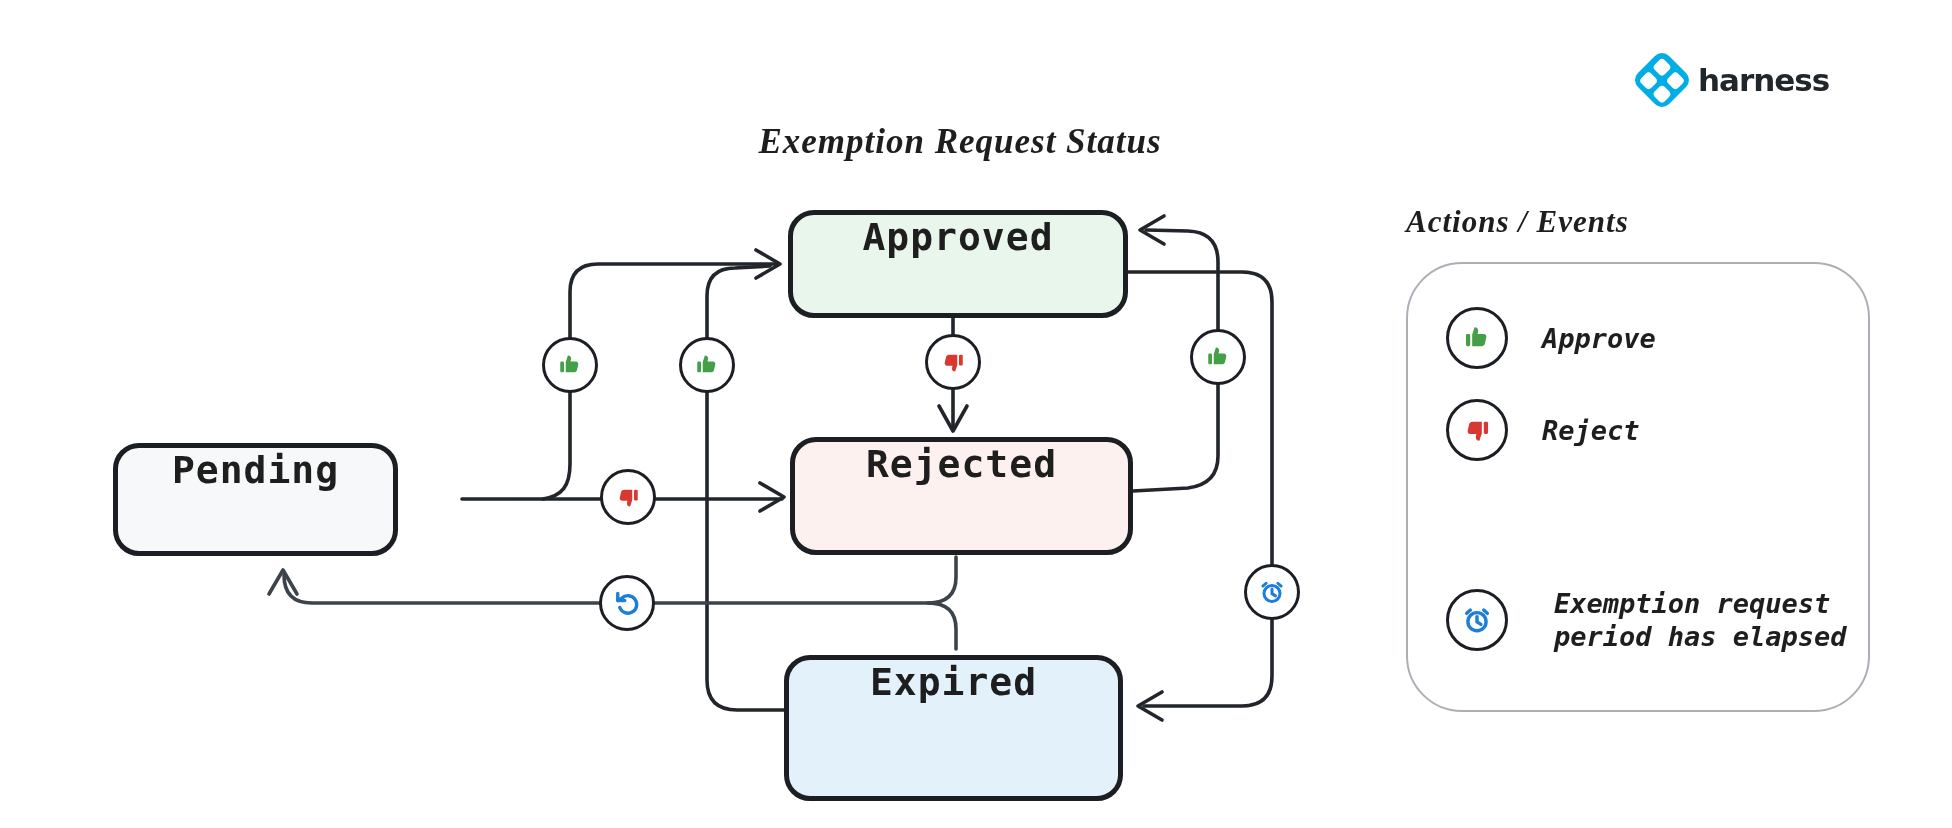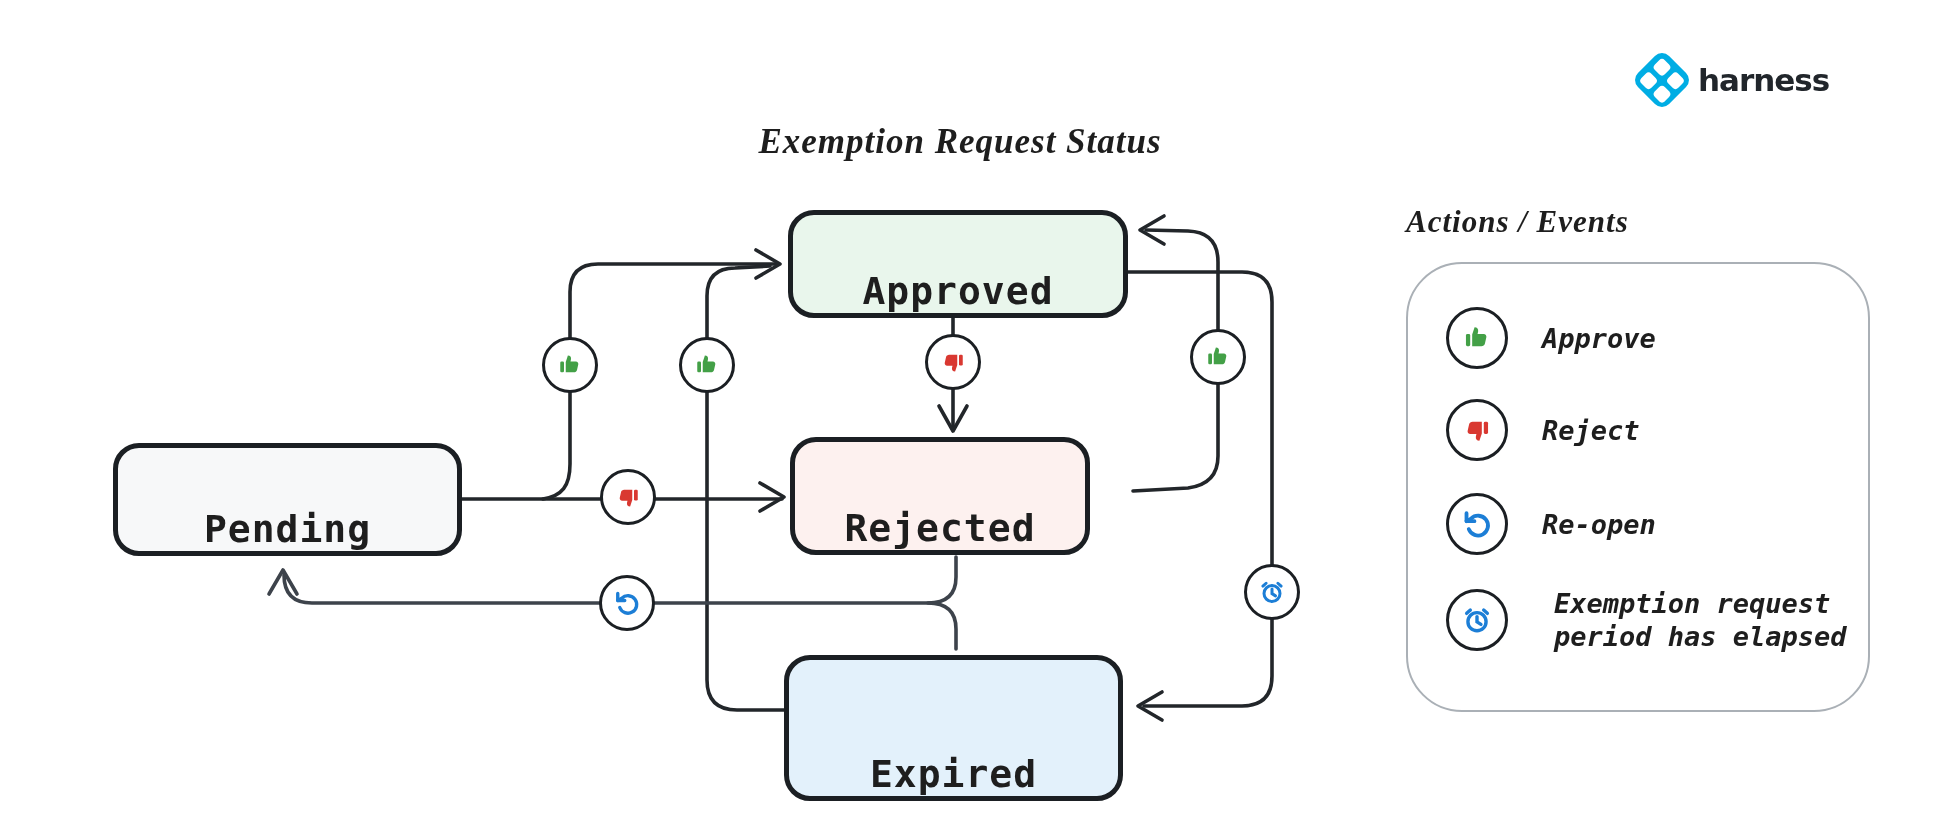--- a/index.html
+++ b/index.html
@@ -7,25 +7,25 @@
           font-family:"DejaVu Sans","Liberation Sans",sans-serif;color:#1e1e1e;}
   .hand{font-family:Liberation Serif, serif;font-style:italic;font-weight:600;color:#1e1e1e;}
   .mono{font-family:"DejaVu Sans Mono","Liberation Mono",monospace;color:#1e1e1e;}
   .abs{position:absolute;}
 
   
   .diagram-title{left:560px;top:122px;width:800px;text-align:center;font-size:35px;letter-spacing:1px;}
 
   
   .state{position:absolute;border:5px solid #1b1f23;border-radius:26px;
-         display:flex;align-items:flex-end;justify-content:center;
+         display:flex;align-items:flex-start;justify-content:center;
          font-size:38px;font-weight:700;letter-spacing:1px;box-sizing:border-box;}
-  .state-pending {left:113px;top:443px;width:349px;height:113px;background:#f7f8f9;}
+  .state-pending {left:113px;top:443px;width:285px;height:113px;background:#f7f8f9;}
   .state-approved{left:788px;top:210px;width:340px;height:108px;background:#e9f6ec;}
-  .state-rejected{left:790px;top:437px;width:300px;height:118px;background:#fdf1ef;}
+  .state-rejected{left:790px;top:437px;width:343px;height:118px;background:#fdf1ef;}
   .state-expired {left:784px;top:655px;width:339px;height:146px;background:#e3f1fb;}
 
   
   .edges{position:absolute;left:0;top:0;width:1952px;height:828px;}
 
   
   .badge{position:absolute;width:56px;height:56px;border-radius:50%;background:#ffffff;
          border:3.5px solid #1b1f23;box-sizing:border-box;
          display:flex;align-items:center;justify-content:center;}
   .badge svg{display:block;}
@@ -160,29 +160,20 @@
       <svg width="34" height="34" viewBox="0 0 24 24">
         <g transform="rotate(180 12 12)">
           <rect x="4.2" y="9.2" width="3" height="8.6" rx="1" fill="#d93831"></rect>
           <path d="M8.6 17.8 V9.6 L10.3 4.4 c1.9 .1 2.8 1.2 2.5 3 l-.4 1.7 h4.3 c1.3 0 2.2 1.2 1.9 2.4 l-1 4.4 c-.3 1.2 -1.3 1.9 -2.5 1.9 z" fill="#d93831"></path>
         </g>
       </svg>
     </span>
     <span class="legend-label mono">Reject</span>
   </div>
 
-  <div class="legend-row" style="left:1446px;top:493px;">
-    <span class="legend-badge">
-      <svg width="34" height="34" viewBox="0 0 24 24" stroke="#1c7ed6" stroke-width="2.7" stroke-linecap="round" stroke-linejoin="round" fill="none">
-        <polyline points="4.6 4.4 4.6 10 10.2 10"></polyline>
-        <path d="M6.2 15.6 a 7 7 0 1 0 1.6 -7.4 L 4.6 10"></path>
-      </svg>
-    </span>
-    <span class="legend-label mono">Re-open</span>
-  </div>
 
   <div class="legend-row" style="left:1446px;top:587px;gap:12px;">
     <span class="legend-badge">
       <svg width="34" height="34" viewBox="0 0 24 24" stroke="#1c7ed6" stroke-width="2.4" stroke-linecap="round" fill="none">
         <circle cx="12" cy="13.2" r="6.4"></circle>
         <path d="M12 9.6 V 13.3 L 14.8 15.1"></path>
         <path d="M7.3 5.0 L 4.7 7.3"></path>
         <path d="M16.7 5.0 L 19.3 7.3"></path>
       </svg>
     </span>

